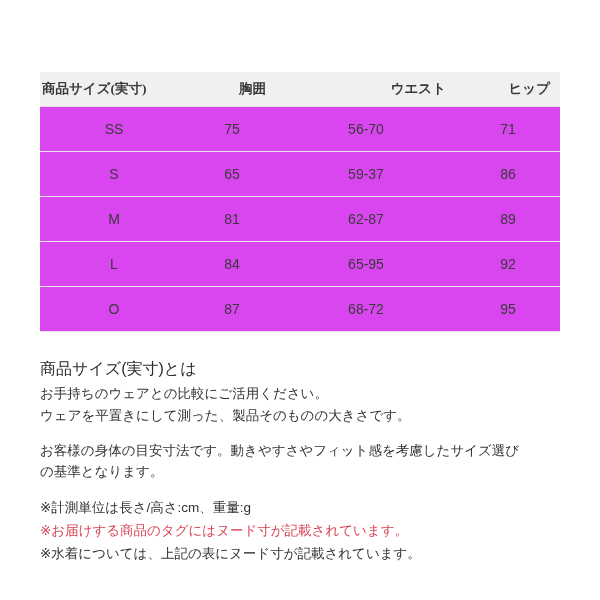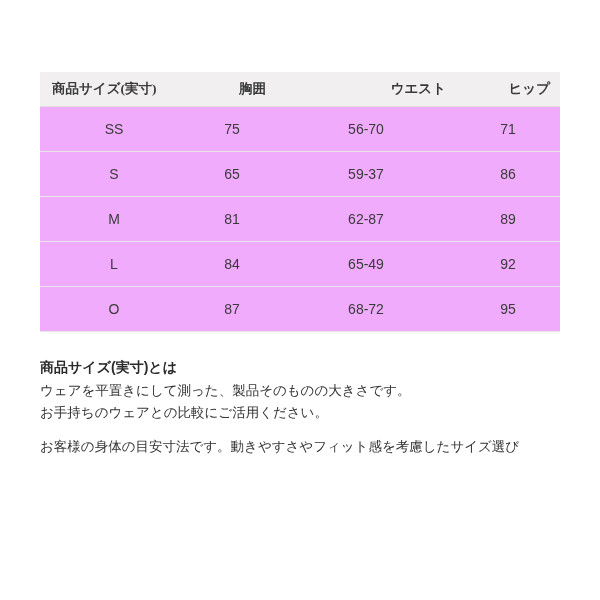--- a/index.html
+++ b/index.html
@@ -39,51 +39,51 @@
     color: #3a3a3a;
     font-size: 13.5px;
     height: 34px;
     padding: 0 10px;
     border-bottom: 1px solid #e2dfe0;
     text-align: right;
     white-space: nowrap;
   }
   table.size-table thead th.head-label {
     text-align: left;
-    padding-left: 12px;
+    padding-left: 2px;
     font-family: Liberation Serif, serif;
   }
   table.size-table tbody td {
     height: 44px;
     padding: 0 10px;
     text-align: center;
     border-bottom: 1px solid #e8e5e6;
     color: #3a3a3a;
     font-size: 14px;
-    background: #f0abfc;
+    background: #d946ef;
   }
   table.size-table tbody tr:last-child td {
     border-bottom: 1px solid #e8e5e6;
   }
   table.size-table tbody td.size-name {
     text-align: center;
     color: #3a3a3a;
   }
 
   
   .notes {
     margin-top: 24px;
     width: 520px;
     font-size: 13.5px;
     line-height: 1.62;
     color: #333333;
   }
   .notes .heading {
-    font-weight: bold;
-    font-size: 14px;
+    font-weight: normal;
+    font-size: 16px;
     color: #2b2b2b;
     margin-bottom: 1px;
   }
   .notes p {
     margin: 0;
   }
   .notes .block {
     margin-bottom: 13px;
   }
   .notes .block.tight {
@@ -135,40 +135,46 @@
       </tr>
       <tr>
         <td class="size-name">M</td>
         <td>81</td>
         <td>62-87</td>
         <td>89</td>
       </tr>
       <tr>
         <td class="size-name">L</td>
         <td>84</td>
-        <td>65-49</td>
+        <td>65-95</td>
         <td>92</td>
       </tr>
       <tr>
         <td class="size-name">O</td>
         <td>87</td>
         <td>68-72</td>
         <td>95</td>
       </tr>
     </tbody>
   </table>
 
   <div class="notes">
 
     <div class="block">
       <p class="heading">商品サイズ(実寸)とは</p>
+      <p>お手持ちのウェアとの比較にご活用ください。</p>
       <p>ウェアを平置きにして測った、製品そのものの大きさです。</p>
-      <p>お手持ちのウェアとの比較にご活用ください。</p>
     </div>
 
     <div class="block tight">
       <p>お客様の身体の目安寸法です。動きやすさやフィット感を考慮したサイズ選び</p>
+      <p>の基準となります。</p>
     </div>
 
+    <div class="small-notes">
+      <p>※計測単位は長さ/高さ:cm、重量:g</p>
+      <p class="red">※お届けする商品のタグにはヌード寸が記載されています。</p>
+      <p>※水着については、上記の表にヌード寸が記載されています。</p>
+    </div>
 
   </div>
 
 </div>
 
 </body></html>

